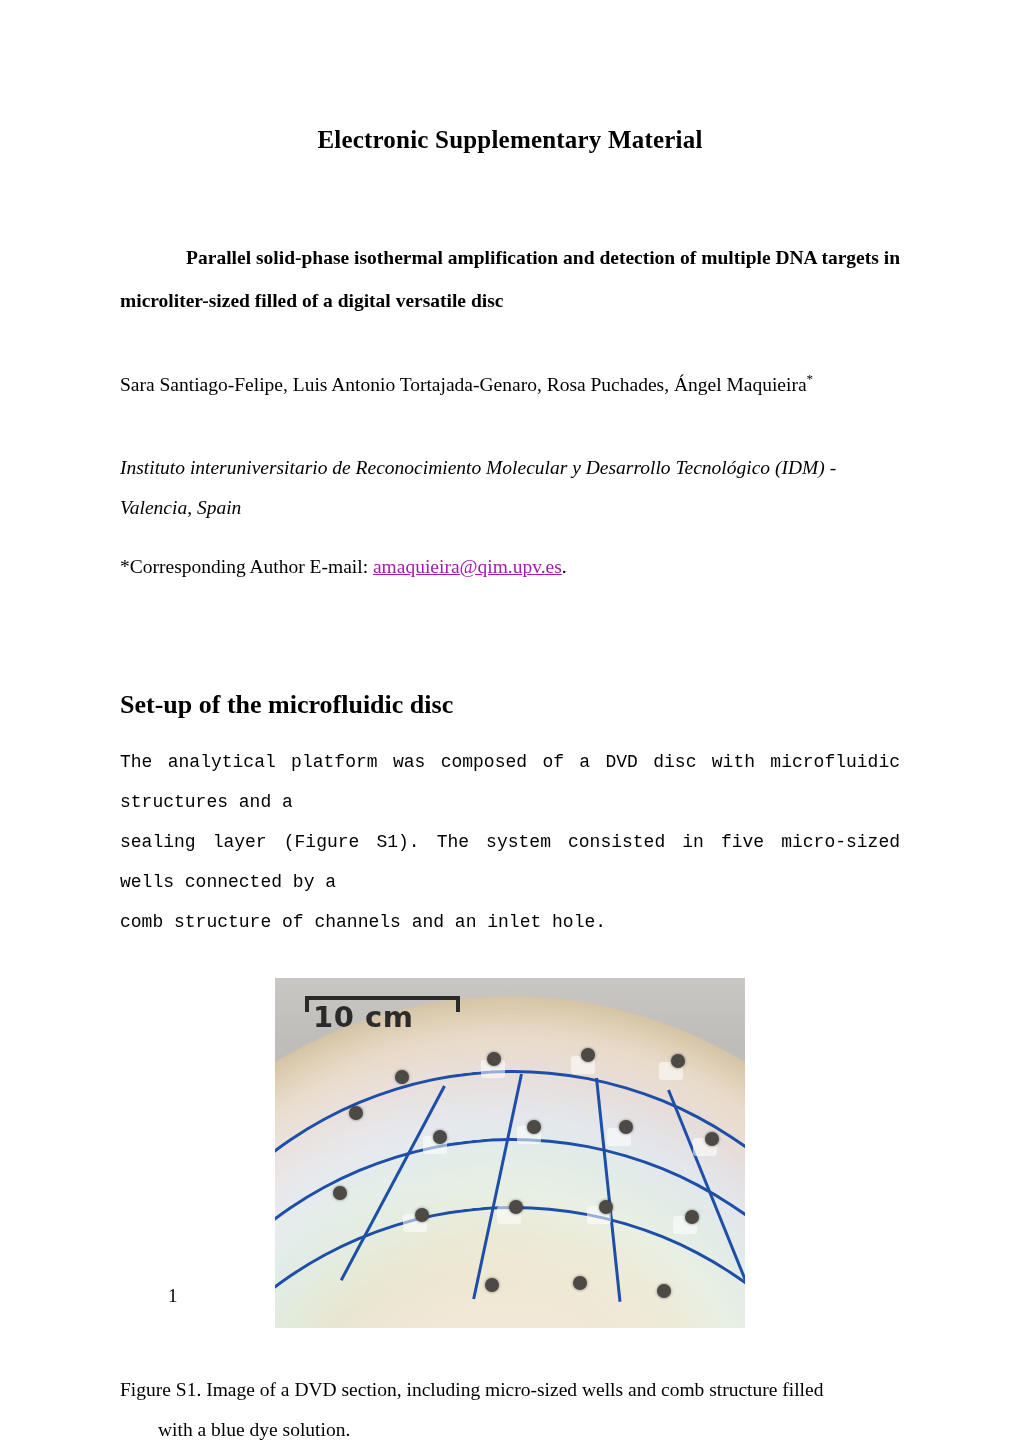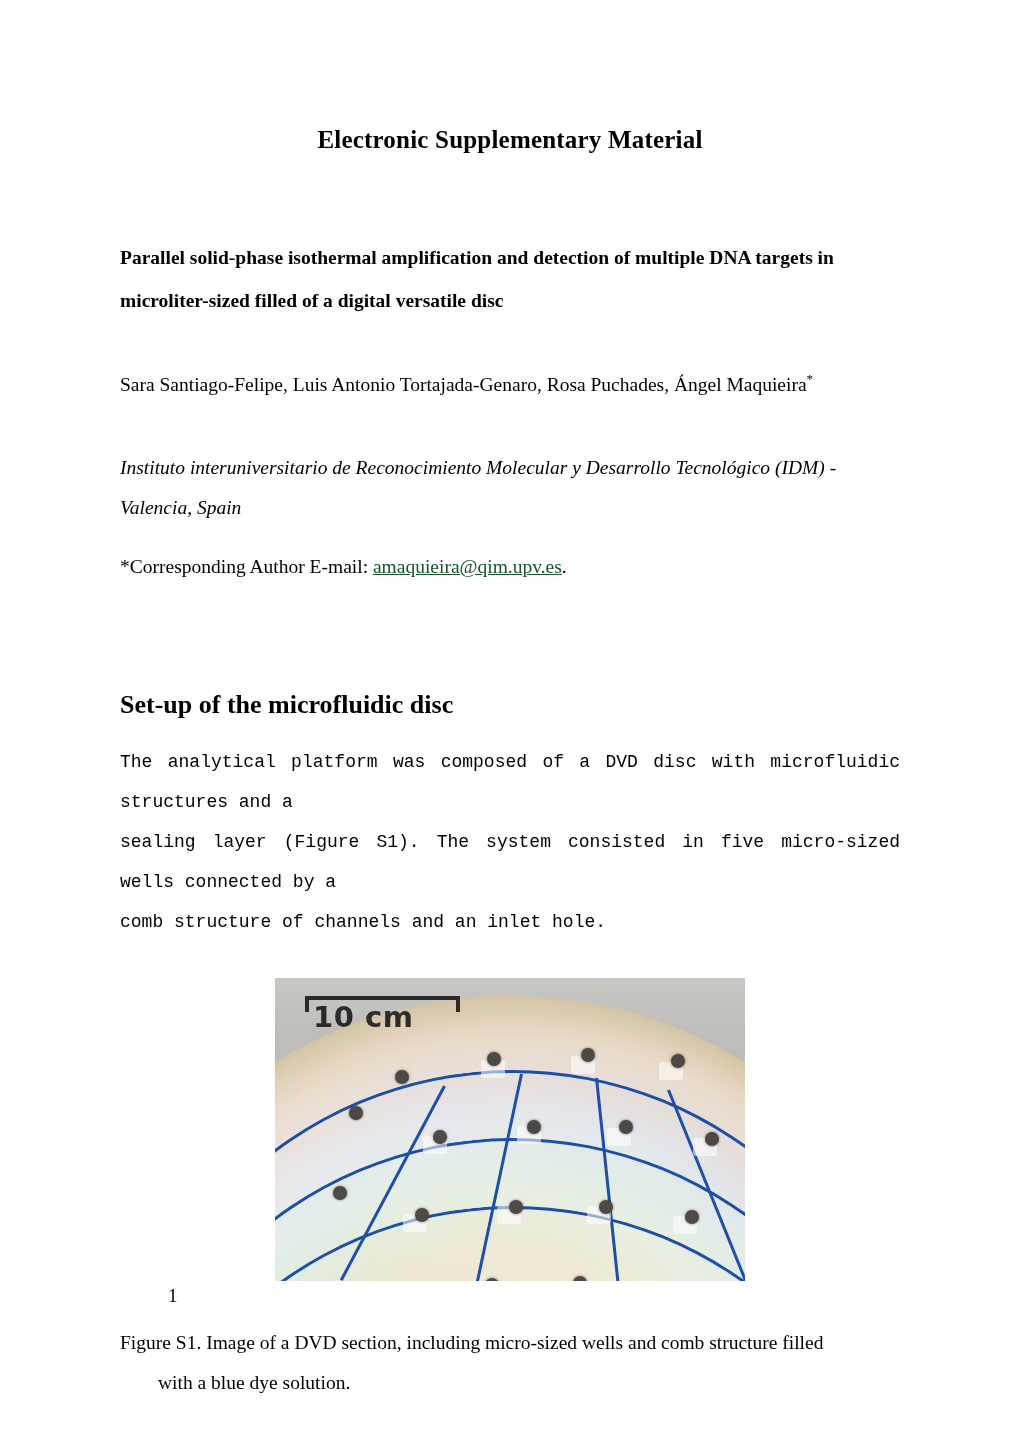--- a/index.html
+++ b/index.html
@@ -33,21 +33,21 @@
   .paper-title {
     margin-top: 82px;
     font-weight: bold;
     font-size: 19.5px;
     line-height: 43px;
     text-align: justify;
     text-justify: inter-word;
   }
   .justify-line {
     display: flex;
-    justify-content: flex-start;
+    justify-content: flex-end;
   }
   .authors {
     margin-top: 40px;
     font-size: 19.5px;
     line-height: 34px;
   }
   .authors sup {
     font-size: 13px;
     vertical-align: super;
   }
@@ -57,21 +57,21 @@
     font-size: 19.5px;
     line-height: 40px;
     text-align: justify;
   }
   .corresponding {
     margin-top: 22px;
     font-size: 19.5px;
     line-height: 34px;
   }
   .corresponding a {
-    color: #14532d;
+    color: #a21caf;
     text-decoration: underline;
   }
   .section-heading {
     margin-top: 106px;
     font-weight: bold;
     font-size: 26px;
   }
   .body-par {
     margin-top: 22px;
     font-size: 18px;
@@ -83,21 +83,21 @@
     text-align: left;
   }
   .figure-wrap {
     margin-top: 36px;
     display: flex;
     justify-content: center;
   }
   .figure {
     position: relative;
     width: 470px;
-    height: 303px;
+    height: 350px;
     overflow: hidden;
     background: #cfcfcf;
   }
   
   .photo-bg {
     position: absolute;
     inset: 0;
     background:
       linear-gradient(180deg, #c9c7c4 0%, #bfbdba 18%, #b9b7b4 100%);
   }

